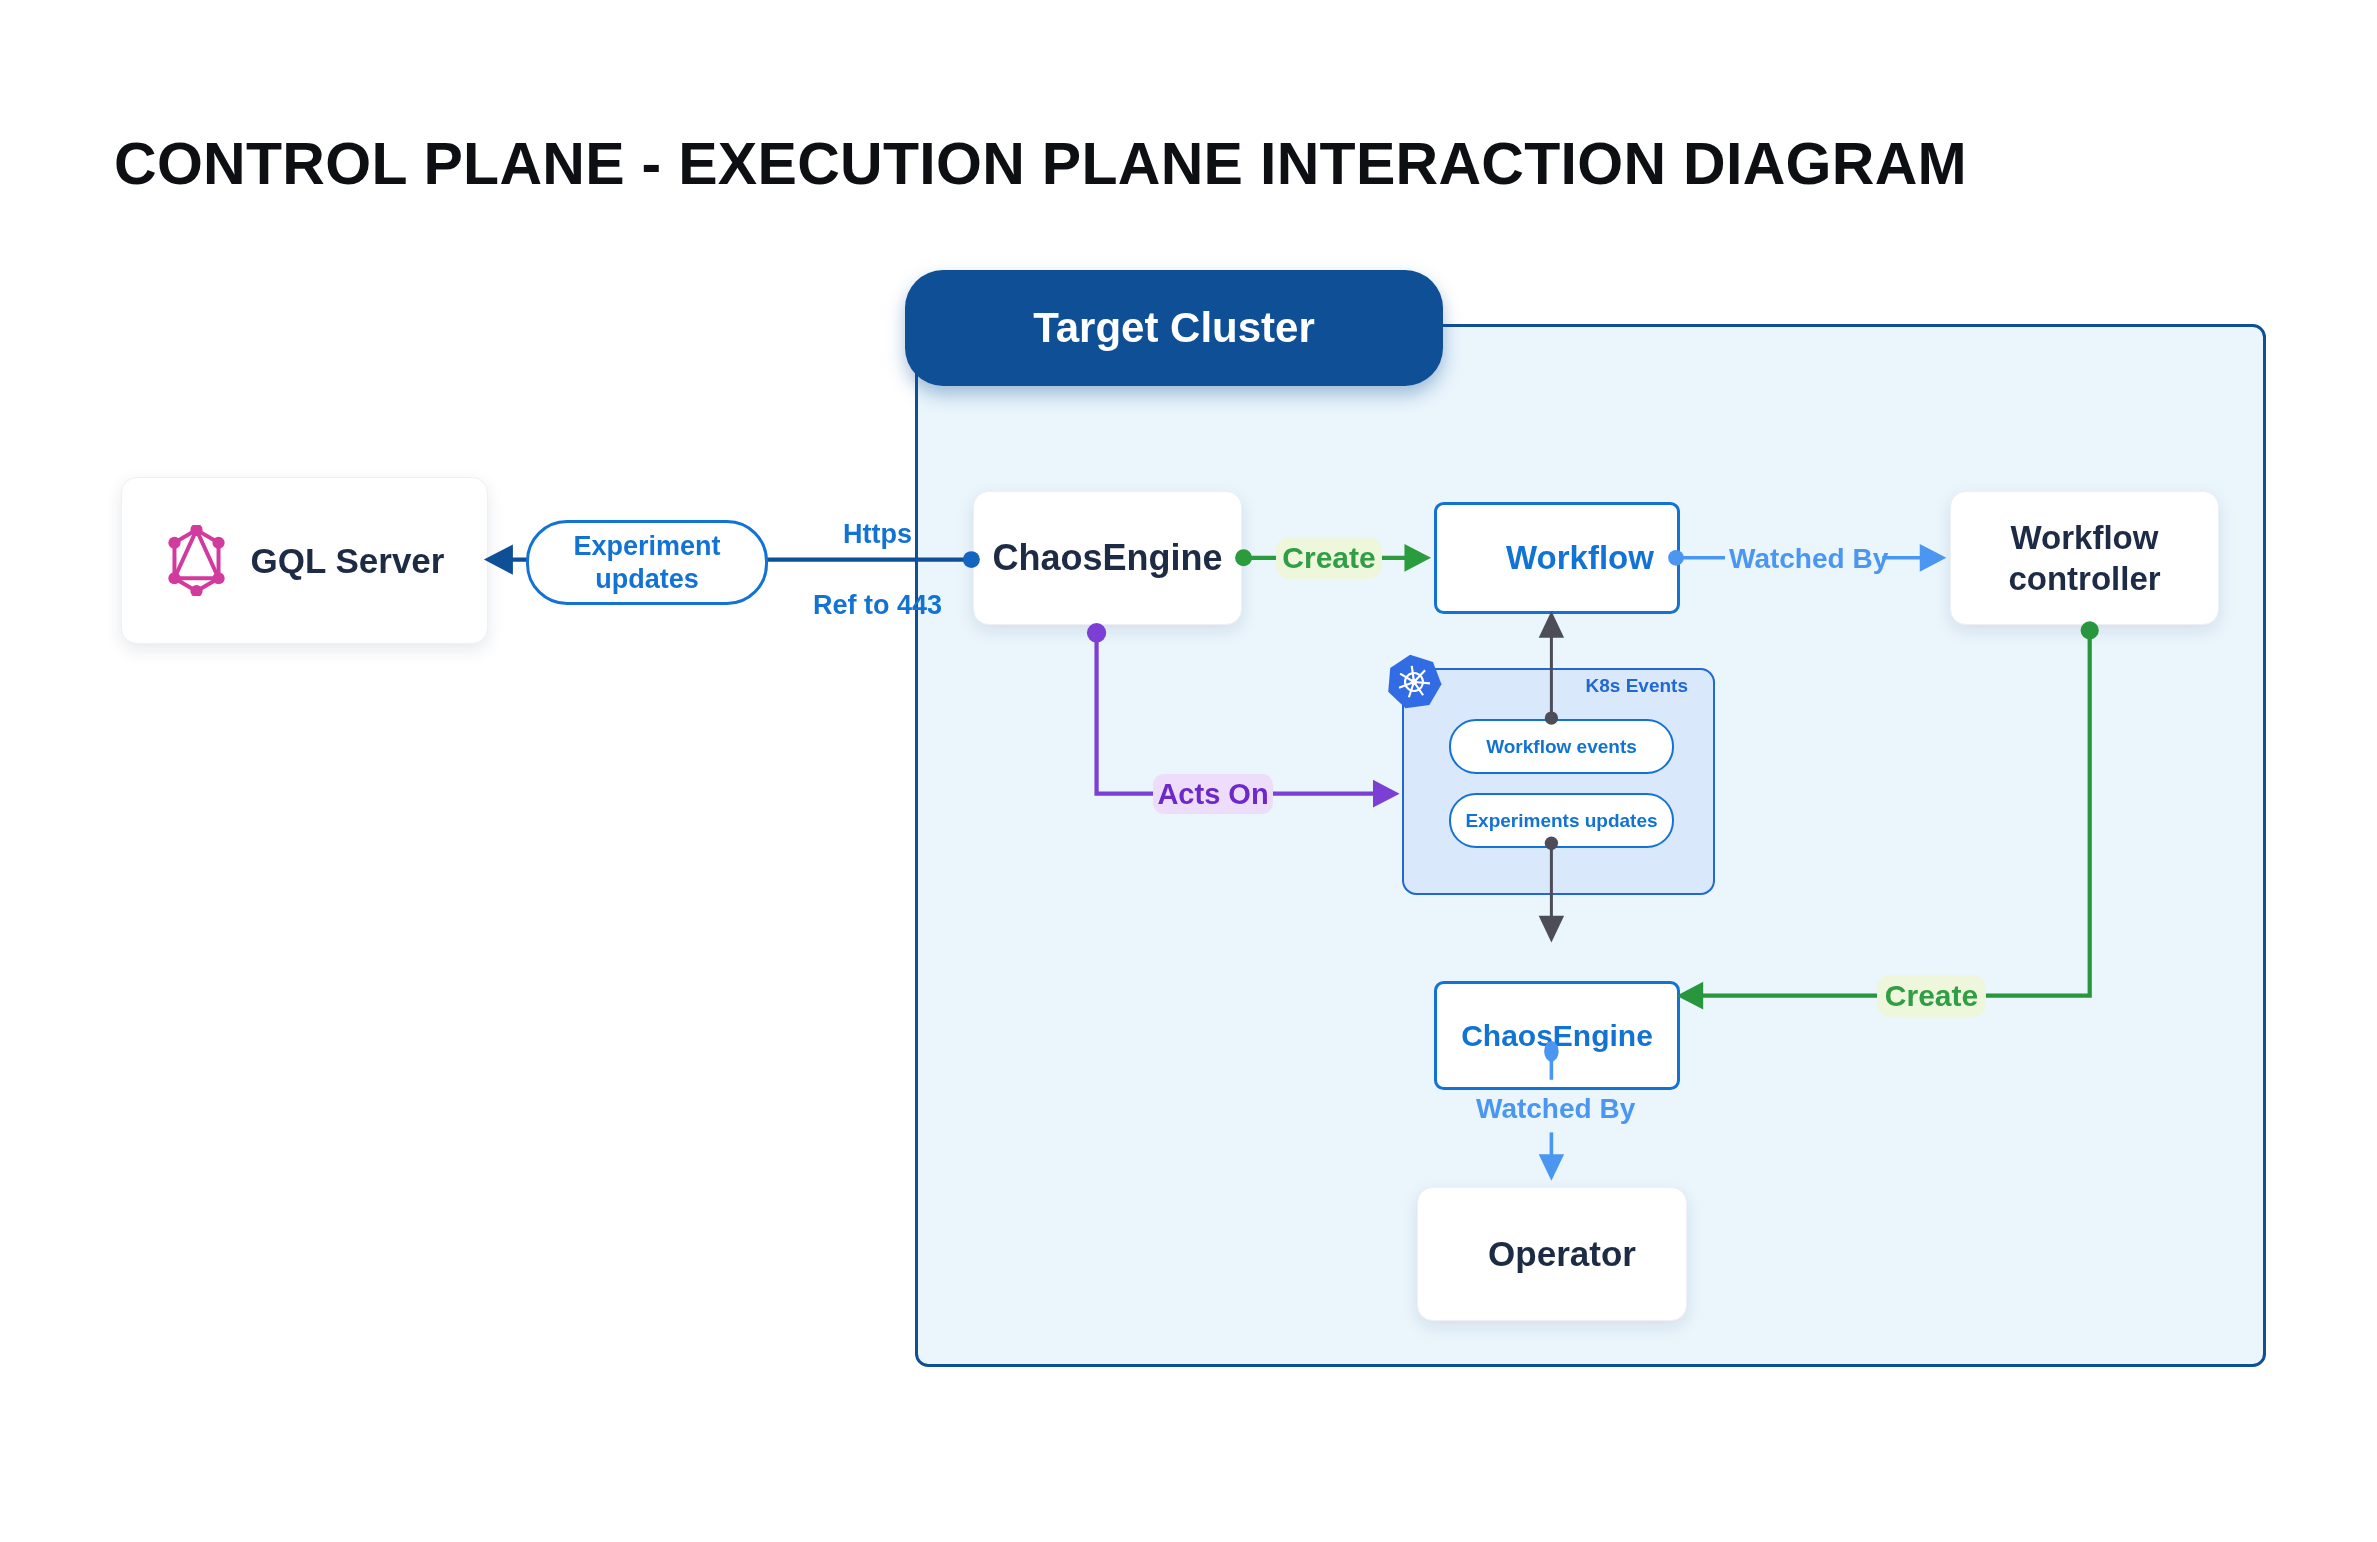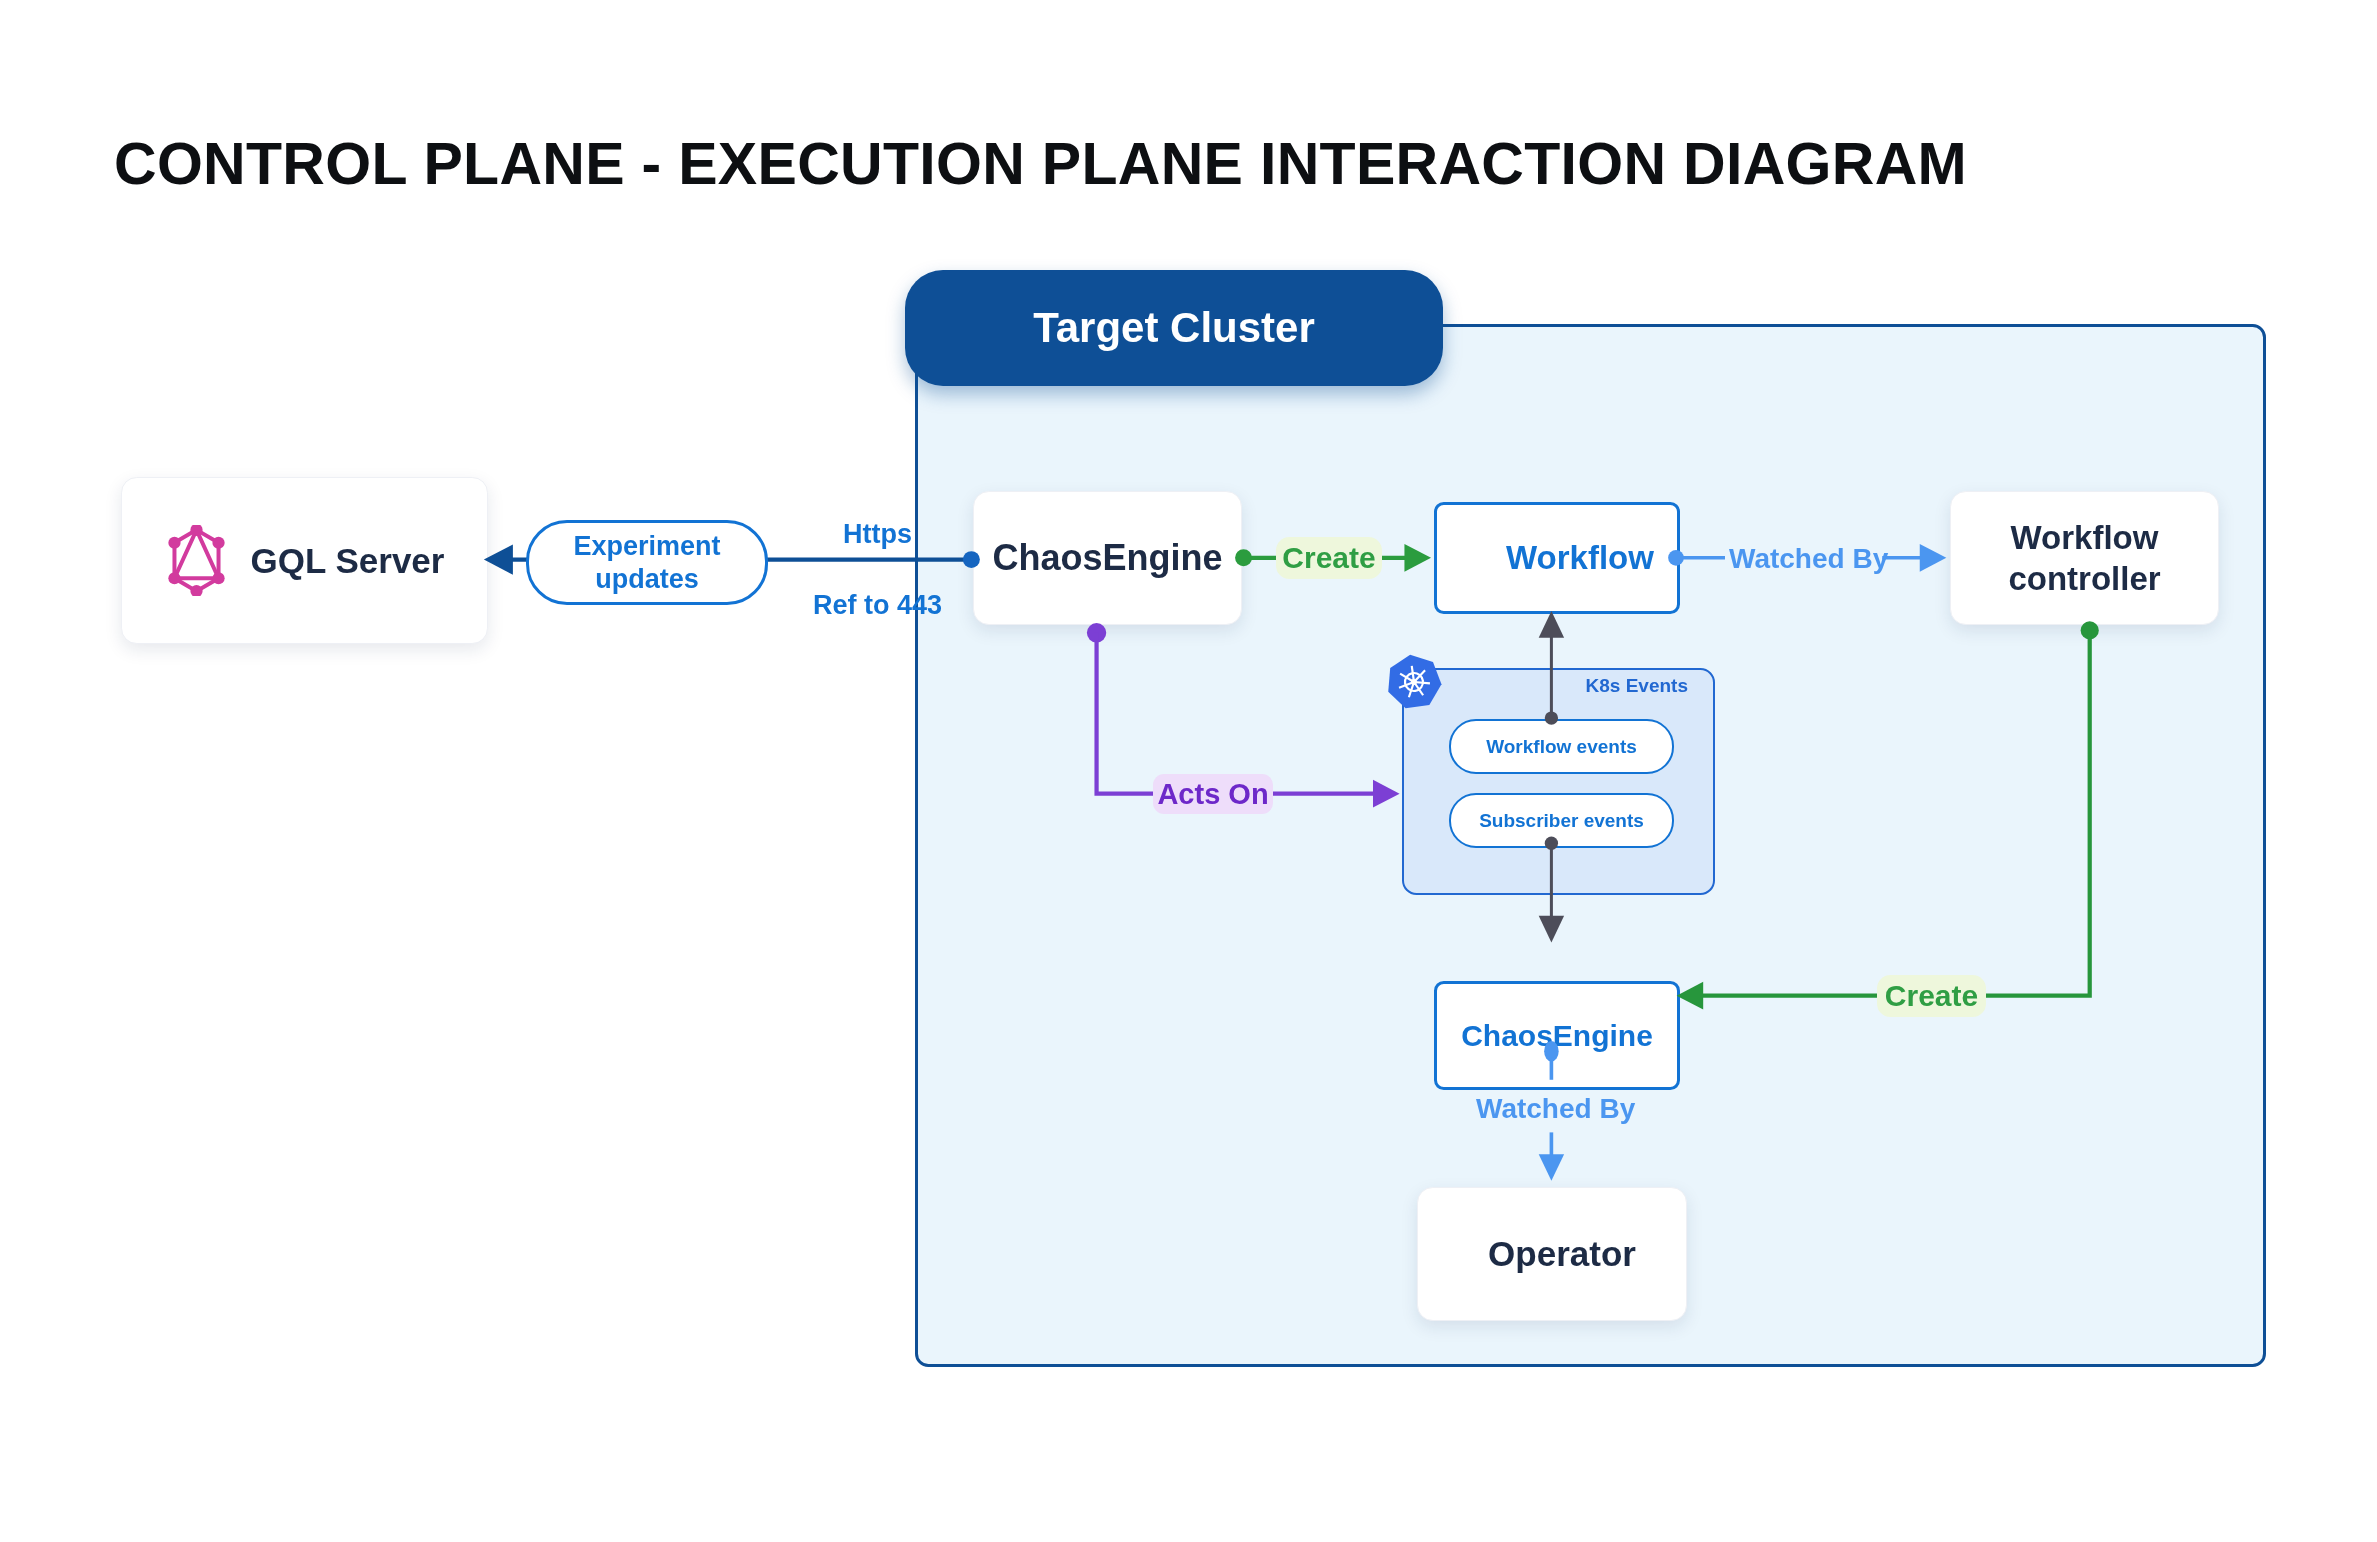--- a/index.html
+++ b/index.html
@@ -110,21 +110,21 @@
 <div class="abs card" id="operator-box">
   <span class="lbl navy">Operator</span>
 </div>
 
 <div class="abs" id="k8s-box"></div>
 <div class="abs" id="k8s-title">K8s Events</div>
 <div class="abs evt-pill" id="evt-pill-0">
   <span>Workflow events</span>
 </div>
 <div class="abs evt-pill" id="evt-pill-1">
-  <span>Subscriber events</span>
+  <span>Experiments updates</span>
 </div>
 <div class="abs" id="k8s-logo">
   <svg width="60" height="60" viewBox="0 0 100 100">
     <polygon points="50,4 86,21.3 94.8,60.2 70,91.4 30,91.4 5.2,60.2 14,21.3" fill="#326ce5"></polygon>
     <g stroke="#ffffff" stroke-width="3.6" fill="none">
       <circle cx="50" cy="50" r="15"></circle>
       <line x1="50" y1="50" x2="50" y2="23"></line>
       <line x1="50" y1="50" x2="71" y2="33"></line>
       <line x1="50" y1="50" x2="76" y2="56"></line>
       <line x1="50" y1="50" x2="62" y2="74"></line>

